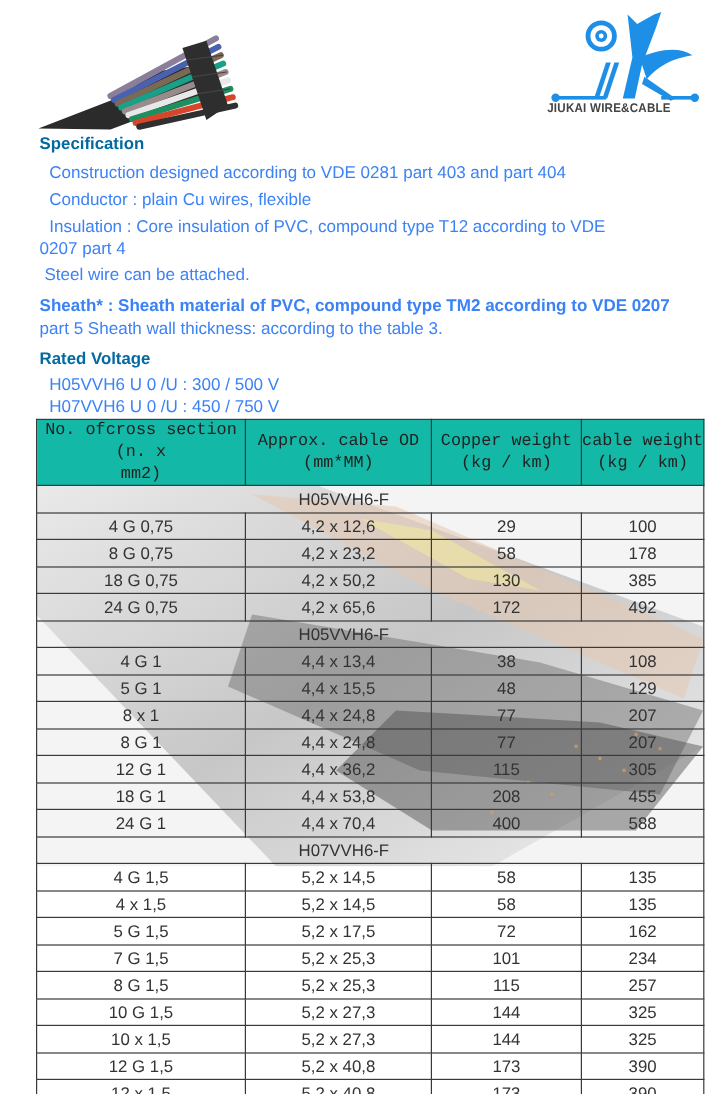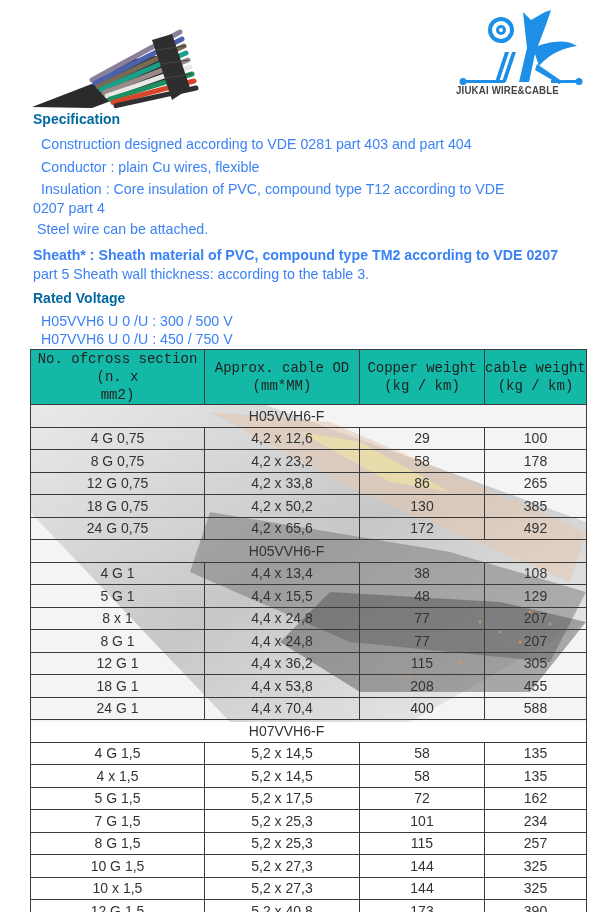--- a/index.html
+++ b/index.html
@@ -157,26 +157,20 @@
         <td>29</td>
         <td>100</td>
       </tr>
       <tr>
         <td>8 G 0,75</td>
         <td>4,2 x 23,2</td>
         <td>58</td>
         <td>178</td>
       </tr>
       <tr>
-        <td>12 G 0,75</td>
-        <td>4,2 x 33,8</td>
-        <td>86</td>
-        <td>265</td>
-      </tr>
-      <tr>
         <td>18 G 0,75</td>
         <td>4,2 x 50,2</td>
         <td>130</td>
         <td>385</td>
       </tr>
       <tr>
         <td>24 G 0,75</td>
         <td>4,2 x 65,6</td>
         <td>172</td>
         <td>492</td>

